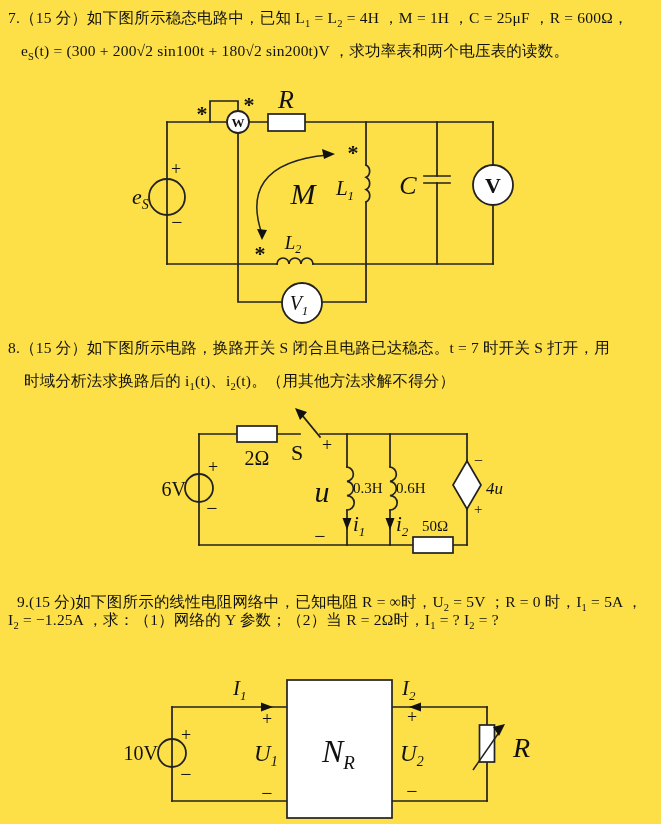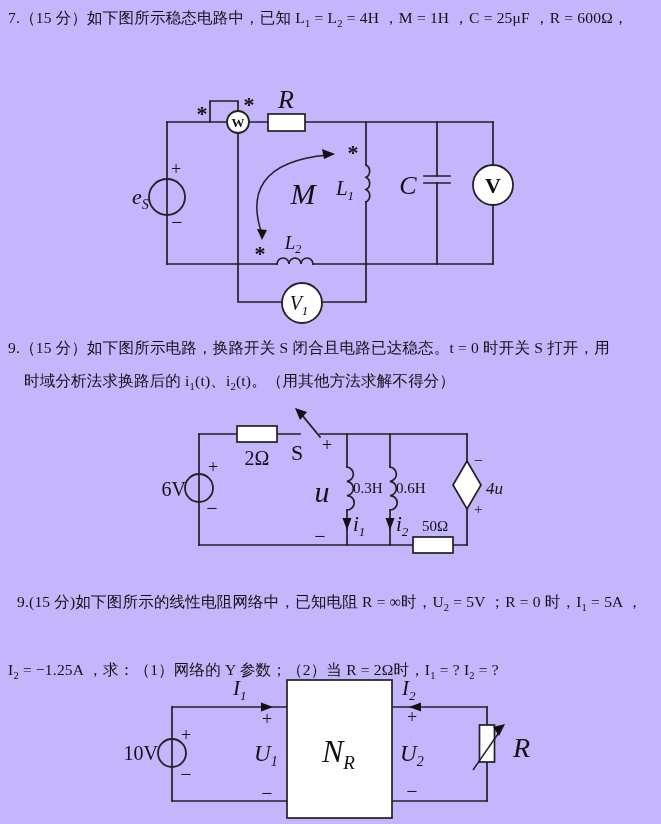--- a/index.html
+++ b/index.html
@@ -1,17 +1,17 @@
 <!DOCTYPE html>
 <html><head>
 <meta charset="utf-8">
 <style>
   html,body{margin:0;padding:0;background:#e8e8e8;}
   .page{
-    position:relative;width:661px;height:824px;background:#c4b5fd;
+    position:relative;width:661px;height:824px;background:#fde047;
     font-family:"Liberation Serif","DejaVu Serif",serif;color:#111;
     overflow:hidden;margin:0 auto;
   }
   .tline{
     position:absolute;white-space:nowrap;font-size:15.5px;letter-spacing:.2px;
   }
   .tline sub{font-size:10.5px;line-height:0;}
   svg.fig{position:absolute;overflow:visible;}
   svg.fig text{fill:#111;font-family:"Liberation Serif","DejaVu Serif",serif;}
   .it{font-style:italic;}
@@ -23,20 +23,21 @@
   .head{fill:#111;stroke:none;}
   .star{font-size:22px;font-weight:bold;}
   .sign{font-size:18px;}
 </style>
 </head>
 <body>
 
 <div class="page">
 
   <div class="tline" style="top:8px;left:8px">7.（15 分）如下图所示稳态电路中，已知 L<sub>1</sub> = L<sub>2</sub> = 4H ，M = 1H ，C = 25μF ，R = 600Ω，</div>
+  <div class="tline" style="top:41px;left:21px">e<sub>S</sub>(t) = (300 + 200√2 sin100t + 180√2 sin200t)V ，求功率表和两个电压表的读数。</div>
 
   <svg class="fig" style="left:90px;top:82px" width="440" height="250" viewBox="0 0 440 250">
 
     <path class="wire" d="M77,40 H403"></path>
     <path class="wire" d="M77,182 H187 M223,182 H403"></path>
     <path class="wire" d="M77,40 V182"></path>
     <path class="wire" d="M120,40 V19 H148 V29"></path>
     <path class="wire" d="M148,51 V220 H276"></path>
     <path class="wire" d="M276,40 V83 M276,120 V220"></path>
     <path class="wire" d="M276,83 A7,7 0 0 1 276,95.3 A7,7 0 0 1 276,107.6 A7,7 0 0 1 276,120"></path>
@@ -65,21 +66,21 @@
     <text class="star" x="263" y="78" text-anchor="middle">*</text>
     <text class="it" x="255" y="113" font-size="21" text-anchor="middle"><tspan>L</tspan><tspan dy="5" font-size="13">1</tspan></text>
     <text class="it" x="213" y="122" font-size="30" text-anchor="middle">M</text>
     <text class="star" x="170" y="179" text-anchor="middle">*</text>
     <text class="it" x="203" y="167" font-size="19" text-anchor="middle"><tspan>L</tspan><tspan dy="4" font-size="12">2</tspan></text>
     <text class="it" x="318" y="112" font-size="26" text-anchor="middle">C</text>
     <text x="403" y="111" font-size="22" font-weight="bold" text-anchor="middle">V</text>
     <text class="it" x="209" y="228" font-size="20" text-anchor="middle"><tspan>V</tspan><tspan dy="5" font-size="13">1</tspan></text>
   </svg>
 
-  <div class="tline" style="top:338px;left:8px">9.（15 分）如下图所示电路，换路开关 S 闭合且电路已达稳态。t = 0 时开关 S 打开，用</div>
+  <div class="tline" style="top:338px;left:8px">8.（15 分）如下图所示电路，换路开关 S 闭合且电路已达稳态。t = 7 时开关 S 打开，用</div>
   <div class="tline" style="top:371px;left:24px">时域分析法求换路后的 i<sub>1</sub>(t)、i<sub>2</sub>(t)。（用其他方法求解不得分）</div>
 
   <svg class="fig" style="left:150px;top:402px" width="360" height="155" viewBox="0 0 360 155">
     <path class="wire" d="M49,32 V143"></path>
     <path class="wire" d="M49,32 H87 M127,32 H150 M170,32 H317"></path>
     <path class="wire" d="M49,143 H263 M303,143 H317"></path>
     <path class="wire" d="M170,35 L152,13"></path>
     <polygon class="head" points="145,6 157,10 150,18"></polygon>
     <path class="wire" d="M197,32 V65 M197,108 V143"></path>
     <path class="wire" d="M197,65 A7.2,7.2 0 0 1 197,79.3 A7.2,7.2 0 0 1 197,93.6 A7.2,7.2 0 0 1 197,108"></path>
@@ -105,21 +106,21 @@
     <text x="246" y="91" font-size="15">0.6H</text>
     <text class="it" x="203" y="129" font-size="21"><tspan>i</tspan><tspan dy="5" font-size="13">1</tspan></text>
     <text class="it" x="246" y="129" font-size="21"><tspan>i</tspan><tspan dy="5" font-size="13">2</tspan></text>
     <text x="285" y="129" font-size="15" text-anchor="middle">50Ω</text>
     <text x="324" y="64" font-size="16">−</text>
     <text x="324" y="112" font-size="15">+</text>
     <text class="it" x="336" y="92" font-size="17">4u</text>
   </svg>
 
   <div class="tline" style="top:592px;left:17px">9.(15 分)如下图所示的线性电阻网络中，已知电阻 R = ∞时，U<sub>2</sub> = 5V ；R = 0 时，I<sub>1</sub> = 5A ，</div>
-  <div class="tline" style="top:660px;left:8px">I<sub>2</sub> = −1.25A ，求：（1）网络的 Y 参数；（2）当 R = 2Ω时，I<sub>1</sub> = ? I<sub>2</sub> = ?</div>
+  <div class="tline" style="top:610px;left:8px">I<sub>2</sub> = −1.25A ，求：（1）网络的 Y 参数；（2）当 R = 2Ω时，I<sub>1</sub> = ? I<sub>2</sub> = ?</div>
 
   <svg class="fig" style="left:110px;top:662px" width="460" height="162" viewBox="0 0 460 162">
     <path class="wire" d="M62,45 V139"></path>
     <path class="wire" d="M62,45 H177 M282,45 H377"></path>
     <path class="wire" d="M62,139 H177 M282,139 H377"></path>
     <path class="wire" d="M377,45 V139"></path>
     <circle class="open" cx="62" cy="91" r="14"></circle>
     <rect class="comp" x="177" y="18" width="105" height="138"></rect>
     <rect class="comp" x="369.5" y="63" width="15" height="37"></rect>
     <path class="thin" d="M363,108 L390,69"></path>

